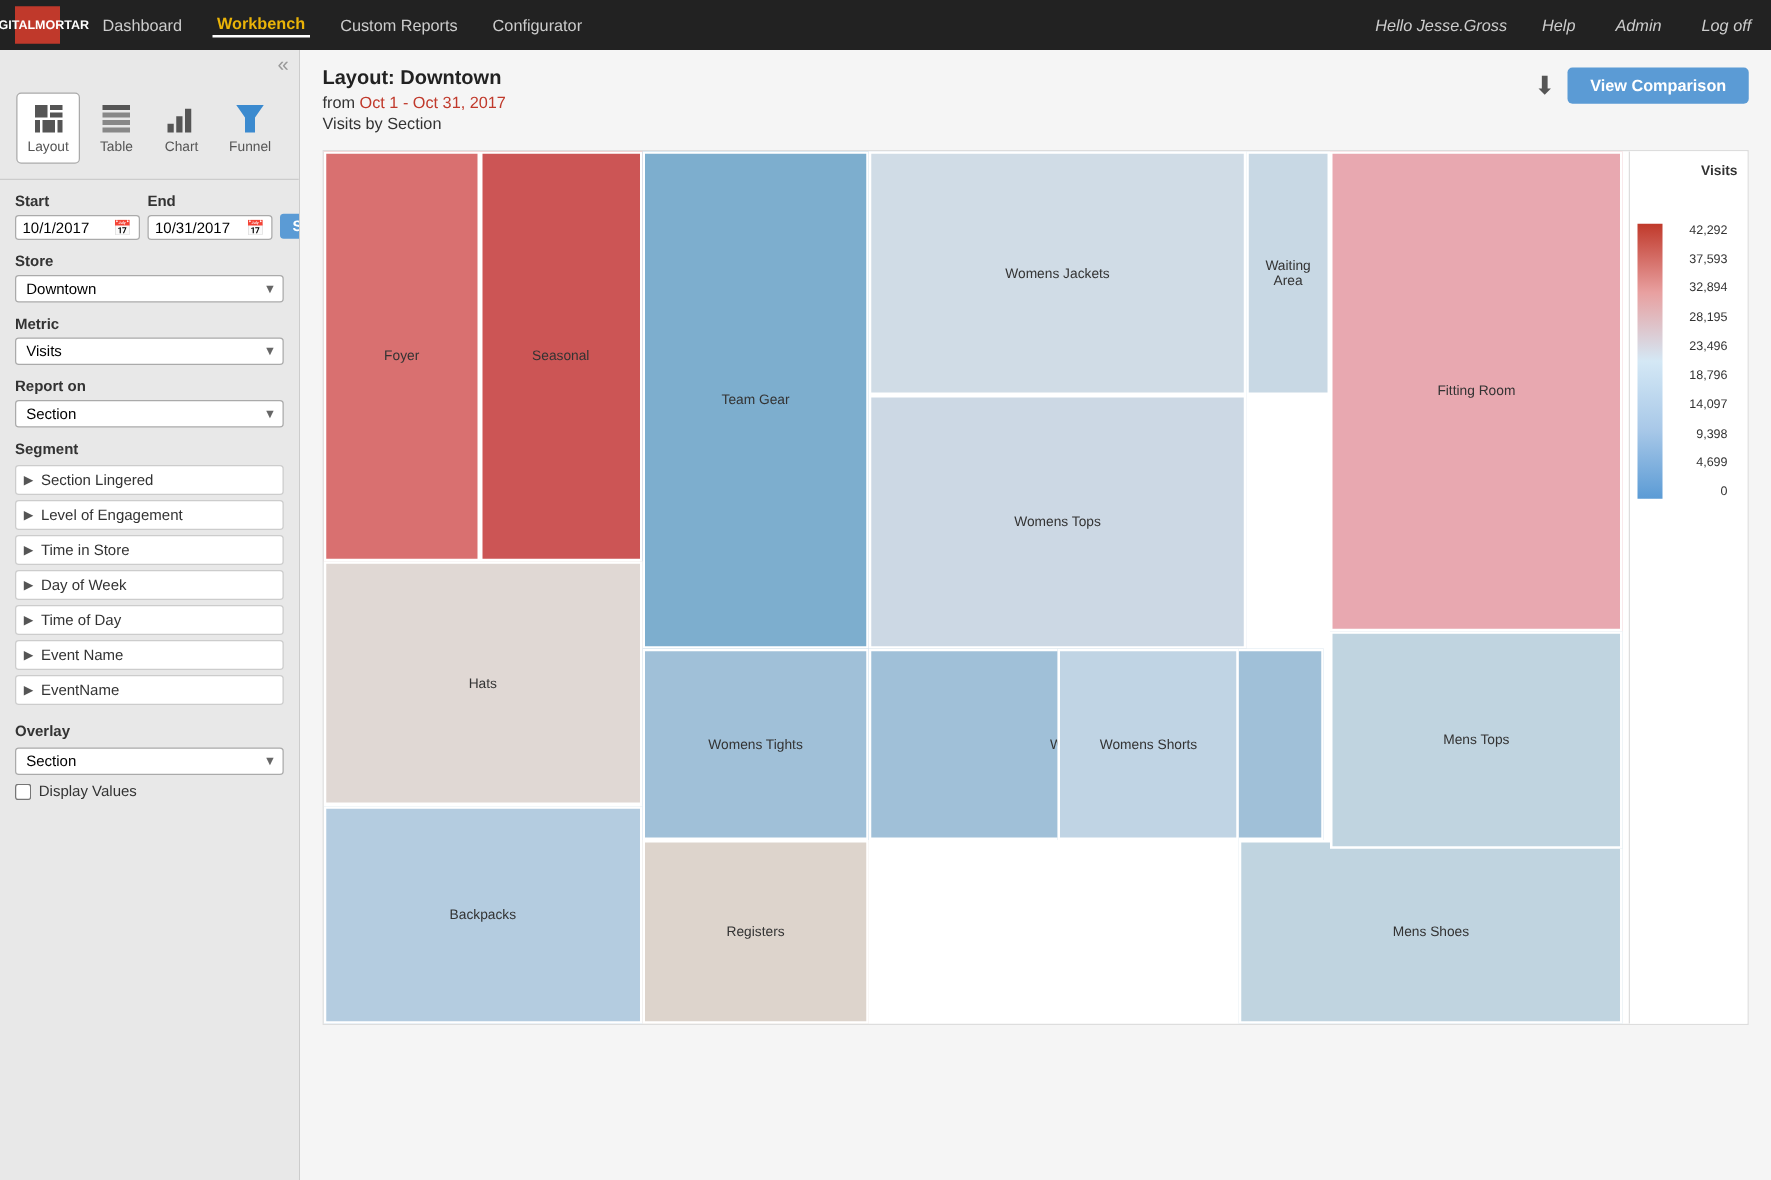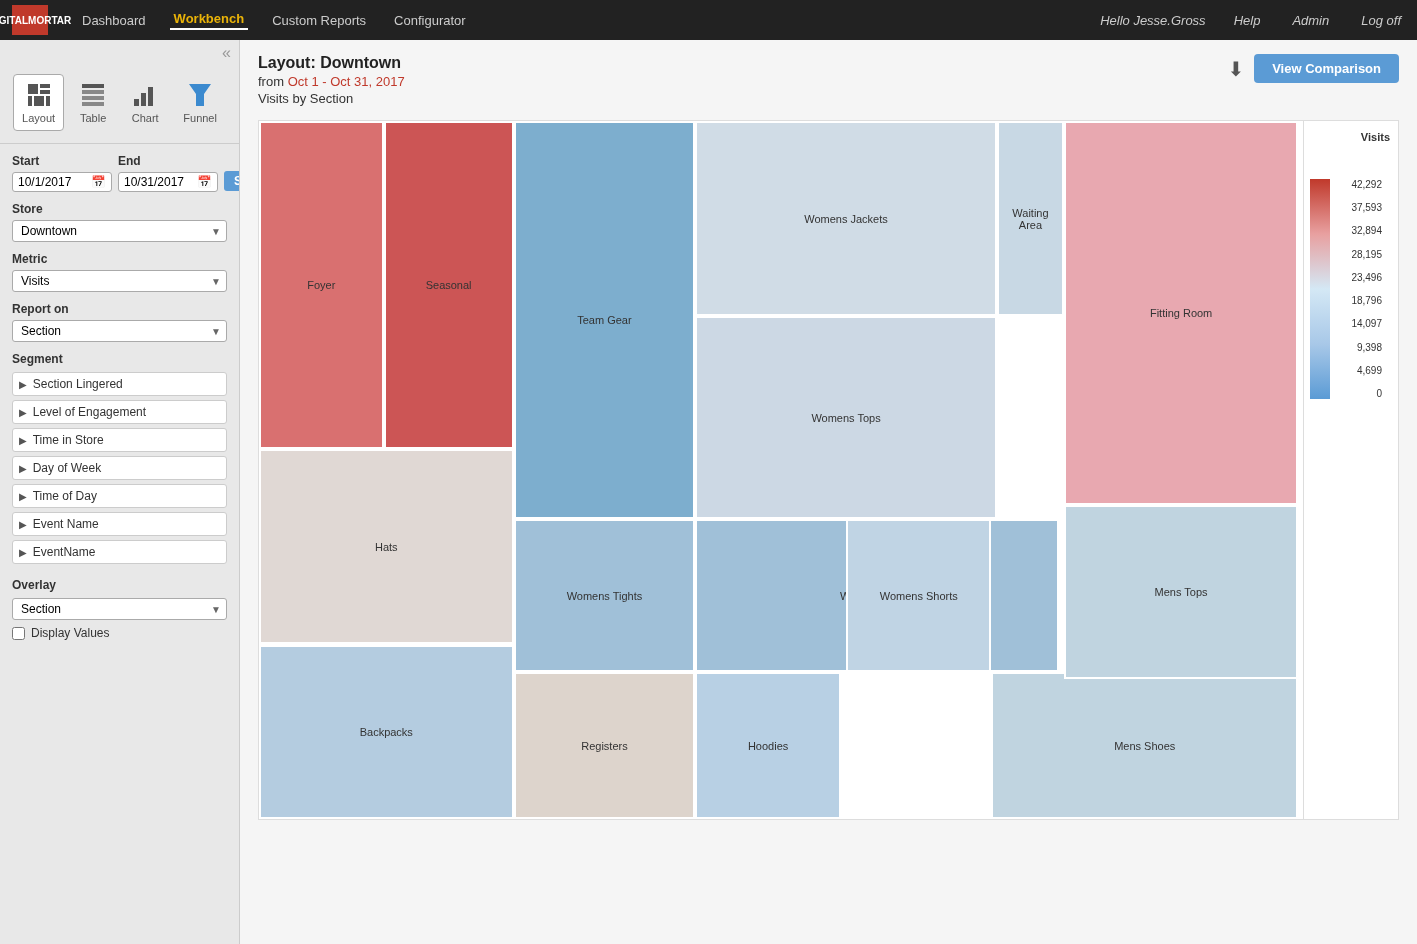--- a/index.html
+++ b/index.html
@@ -586,23 +586,20 @@
           </div>
           <div class="cell" style="left: 42%; top: 57%; width: 35%; height: 22%; background-color: rgb(160, 192, 216); border: 2px solid rgb(255, 255, 255);">
             <span class="cell-label">Womens Pants</span>
           </div>
           <div class="cell" style="left: 0%; top: 75%; width: 24.5%; height: 25%; background-color: rgb(180, 204, 224); border: 2px solid rgb(255, 255, 255);">
             <span class="cell-label">Backpacks</span>
           </div>
           <div class="cell" style="left: 24.5%; top: 79%; width: 17.5%; height: 21%; background-color: rgb(221, 212, 204); border: 2px solid rgb(255, 255, 255);">
             <span class="cell-label">Registers</span>
           </div>
-          <div class="cell" style="left: 42%; top: 79%; width: 14%; height: 21%; background-color: rgb(184, 208, 228); border: 2px solid rgb(255, 255, 255);">
-            <span class="cell-label">Hoodies</span>
-          </div>
           <div class="cell" style="left: 56.5%; top: 57%; width: 14%; height: 22%; background-color: rgb(192, 212, 228); border: 2px solid rgb(255, 255, 255);">
             <span class="cell-label">Womens Shorts</span>
           </div>
           <div class="cell" style="left: 70.5%; top: 79%; width: 29.5%; height: 21%; background-color: rgb(192, 212, 224); border: 2px solid rgb(255, 255, 255);">
             <span class="cell-label">Mens Shoes</span>
           </div>
           <div class="cell" style="left: 77.5%; top: 55%; width: 22.5%; height: 25%; background-color: rgb(192, 212, 224); border: 2px solid rgb(255, 255, 255);">
             <span class="cell-label">Mens Tops</span>
           </div>
           <div class="cell" style="left: 24.5%; top: 100%; width: 17.5%; height: 14.3%; background-color: rgb(144, 184, 212); border: 2px solid rgb(255, 255, 255);"></div>

